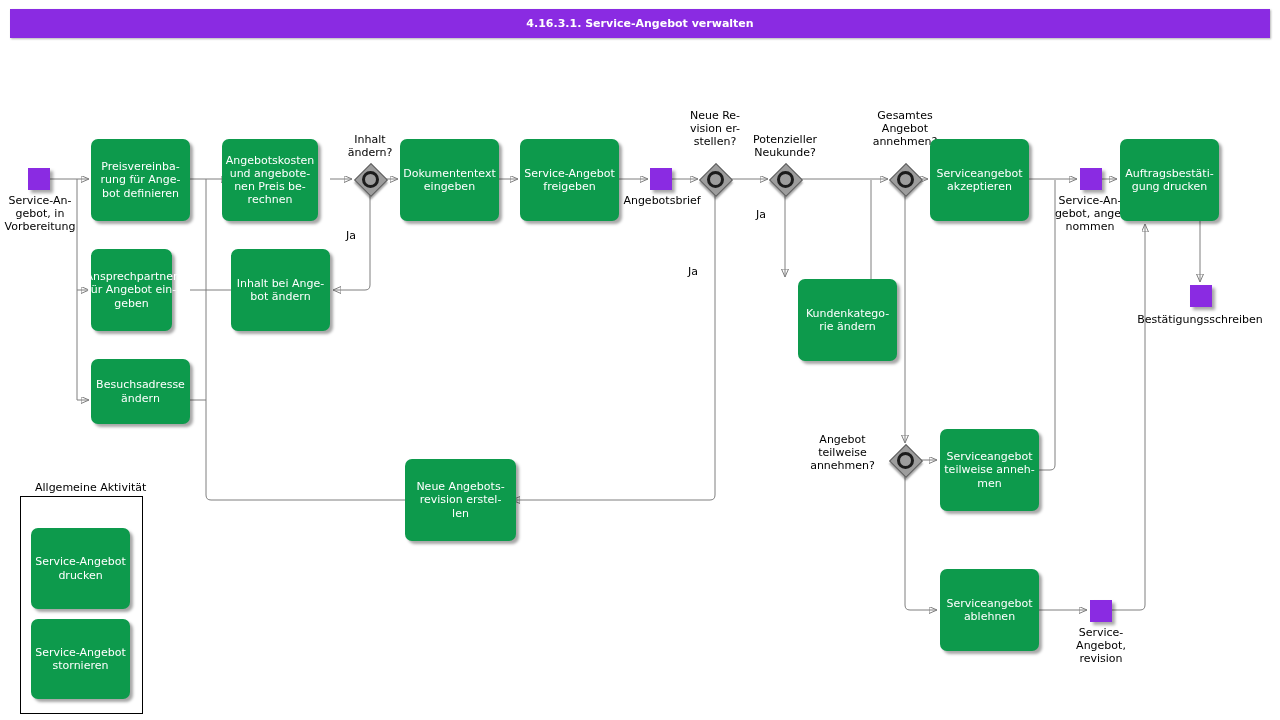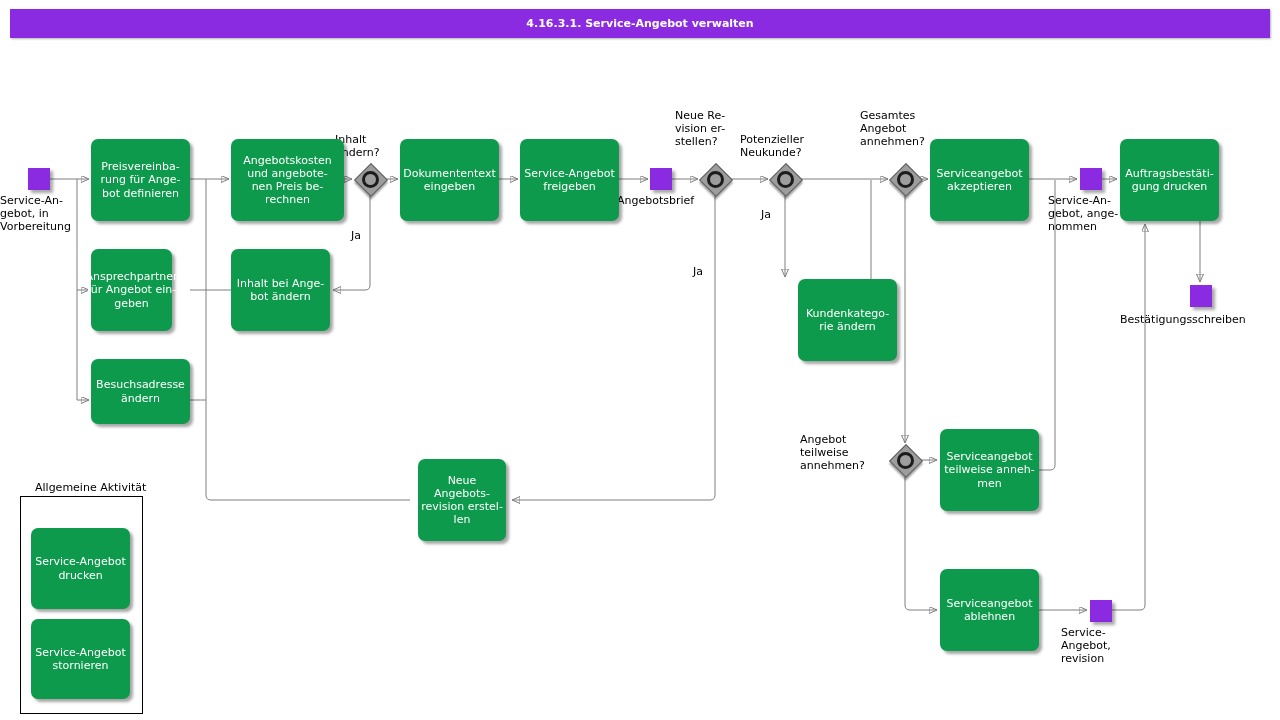--- a/index.html
+++ b/index.html
@@ -34,24 +34,24 @@
   .gateway{
     position:absolute;width:22px;height:22px;background:var(--gateway);
     border:1px solid #5f5f5f;transform:rotate(45deg);
     box-shadow:2px 2px 2px rgba(0,0,0,.35);z-index:3;
   }
   .gateway-circle{
     position:absolute;width:11px;height:11px;border:3px solid #1c1c1c;
     border-radius:50%;z-index:4;background:transparent;
   }
   .node-label{
-    position:absolute;text-align:left;white-space:pre-line;line-height:1.18;z-index:2;
+    position:absolute;text-align:center;white-space:pre-line;line-height:1.18;z-index:2;
   }
   .edge-label{
-    position:absolute;text-align:center;white-space:pre;z-index:2;
+    position:absolute;text-align:left;white-space:pre;z-index:2;
   }
   .container-box{
     position:absolute;left:20px;top:496px;width:121px;height:216px;
     background:#fff;border:1px solid #000;z-index:2;
   }
   .container-label{
     position:absolute;left:35px;top:481px;z-index:2;white-space:pre;
   }
   svg.edges{position:absolute;left:0;top:0;z-index:1;}
   svg.edges path{stroke:var(--line);stroke-width:1;fill:none;}
@@ -99,42 +99,42 @@
 </svg>
 
 <div class="activity" style="left:91px;top:139px;width:99px;height:82px">Preisvereinba-
 rung für Ange-
 bot definieren</div>
 <div class="activity" style="left:91px;top:249px;width:81px;height:82px">Ansprechpartner
 für Angebot ein-
 geben</div>
 <div class="activity" style="left:91px;top:359px;width:99px;height:65px">Besuchsadresse
 ändern</div>
-<div class="activity" style="left:231px;top:139px;width:113px;height:82px">Angebotskosten
+<div class="activity" style="left:222px;top:139px;width:96px;height:82px">Angebotskosten
 und angebote-
 nen Preis be-
 rechnen</div>
 <div class="activity" style="left:231px;top:249px;width:99px;height:82px">Inhalt bei Ange-
 bot ändern</div>
 <div class="activity" style="left:400px;top:139px;width:99px;height:82px">Dokumententext
 eingeben</div>
 <div class="activity" style="left:520px;top:139px;width:99px;height:82px">Service-Angebot
 freigeben</div>
 <div class="activity" style="left:798px;top:279px;width:99px;height:82px">Kundenkatego-
 rie ändern</div>
 <div class="activity" style="left:930px;top:139px;width:99px;height:82px">Serviceangebot
 akzeptieren</div>
 <div class="activity" style="left:940px;top:429px;width:99px;height:82px">Serviceangebot
 teilweise anneh-
 men</div>
 <div class="activity" style="left:940px;top:569px;width:99px;height:82px">Serviceangebot
 ablehnen</div>
 <div class="activity" style="left:1120px;top:139px;width:99px;height:82px">Auftragsbestäti-
 gung drucken</div>
-<div class="activity" style="left:418px;top:459px;width:88px;height:82px">Neue Angebots-
+<div class="activity" style="left:405px;top:459px;width:111px;height:82px">Neue Angebots-
 revision erstel-
 len</div>
 
 <div class="event" style="left:28px;top:168px"></div>
 <div class="node-label" style="left:0px;top:195px;width:80px">Service-An-
 gebot, in
 Vorbereitung</div>
 
 <div class="event" style="left:650px;top:168px"></div>
 <div class="node-label" style="left:617px;top:195px;width:90px">Angebotsbrief</div>

